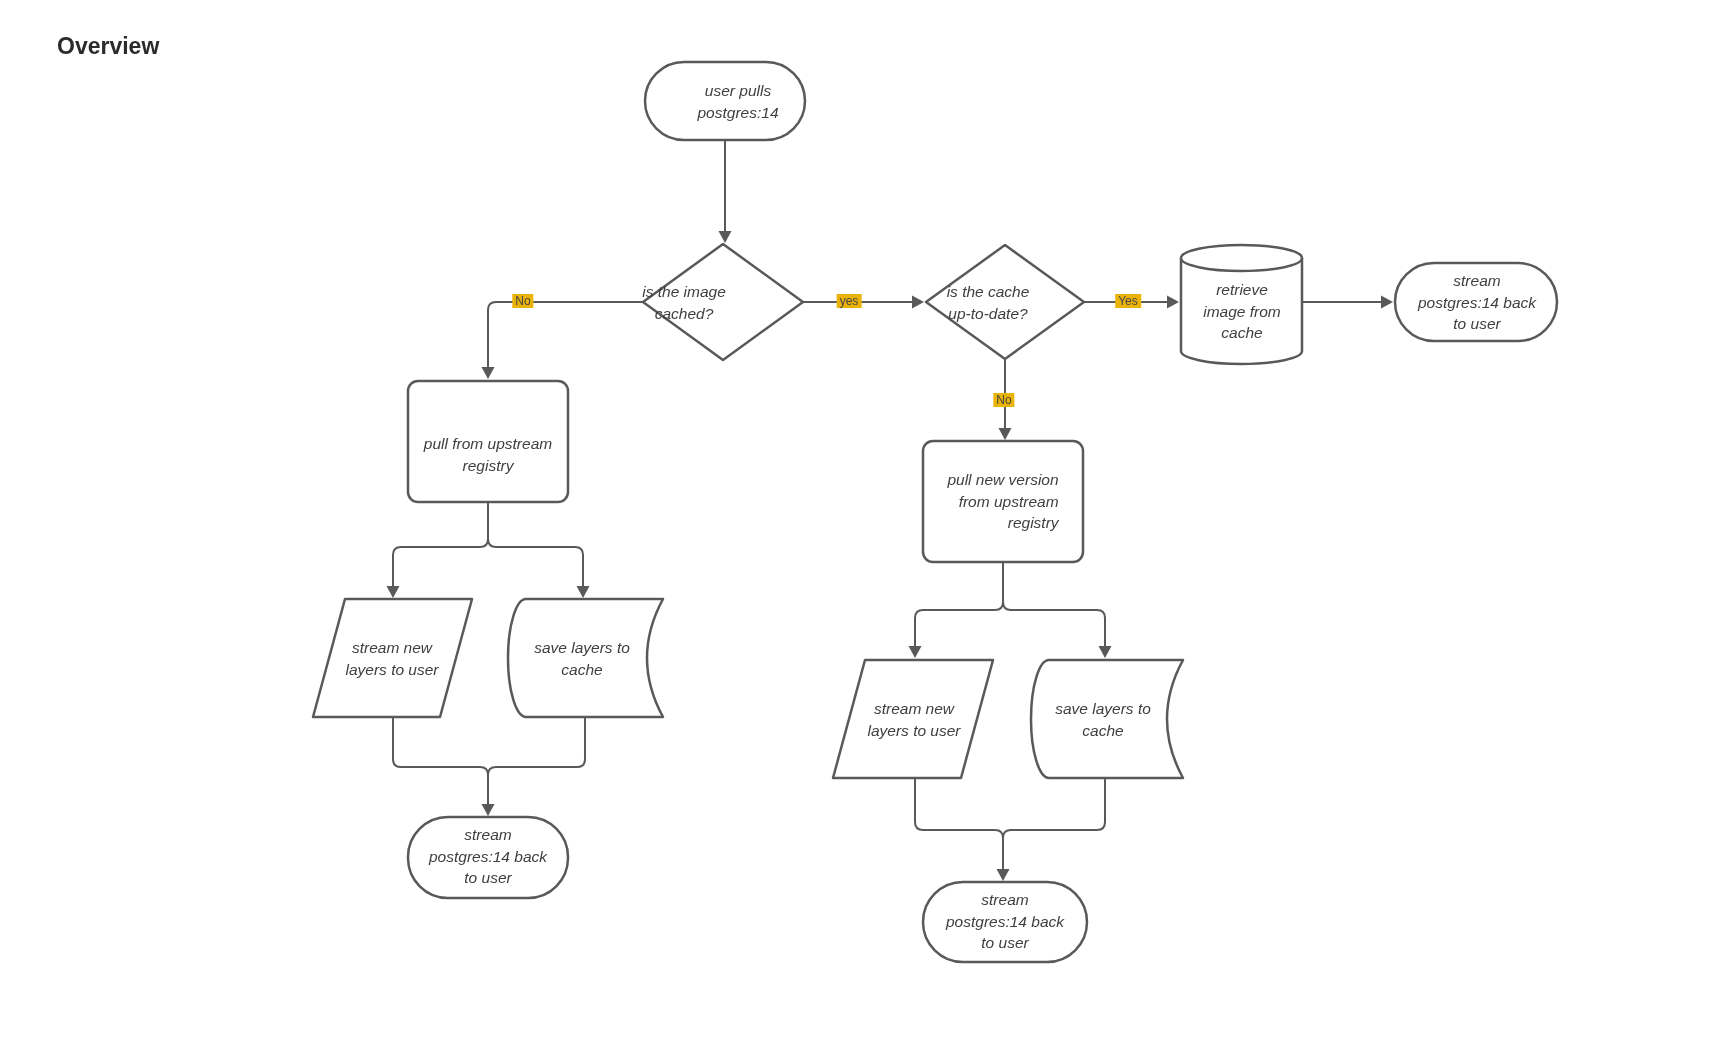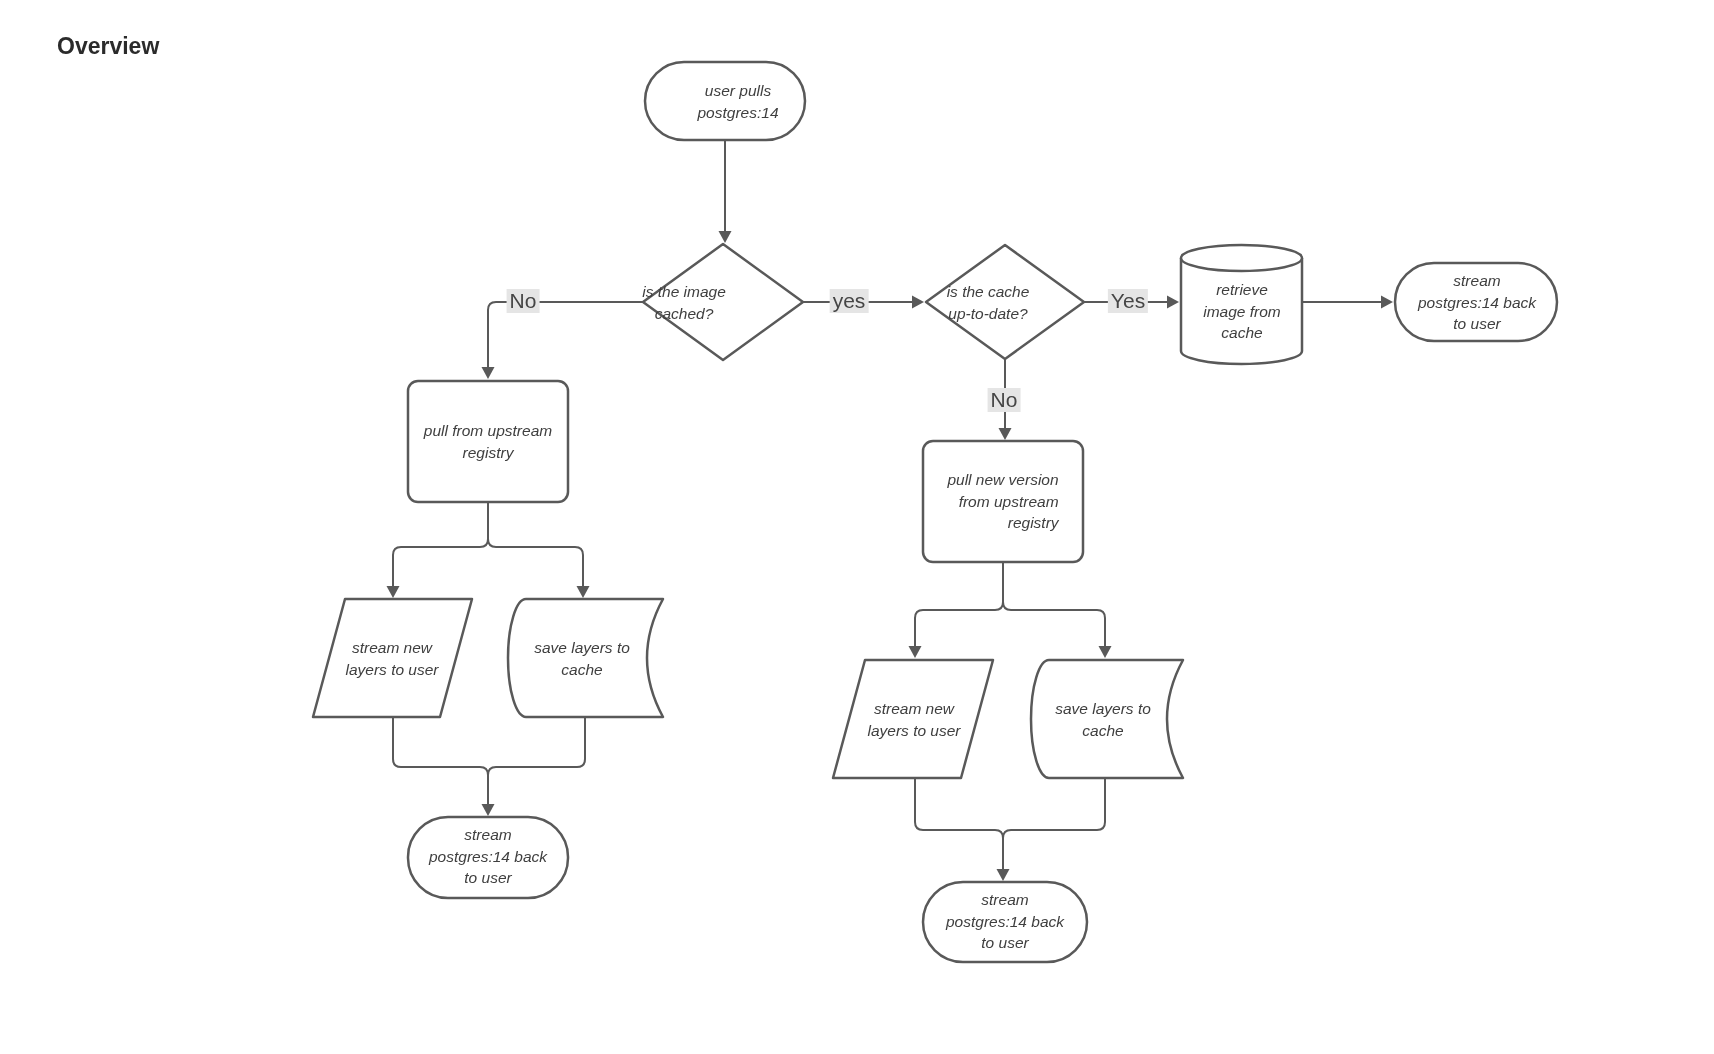--- a/index.html
+++ b/index.html
@@ -6,22 +6,22 @@
   .canvas{position:relative;width:1714px;height:978px;background:#ffffff;overflow:hidden;
           font-family:"Liberation Sans",sans-serif;}
   .page-title{position:absolute;left:57px;top:33px;font-size:23px;font-weight:bold;color:#2b2b2b;}
   .diagram-svg{position:absolute;left:0;top:0;}
   .shape{fill:#ffffff;stroke:#595959;stroke-width:2.5;stroke-linejoin:round;}
   .edge{fill:none;stroke:#595959;stroke-width:2;stroke-linejoin:round;stroke-linecap:butt;}
   .arrow{fill:#595959;stroke:none;}
   .node-label{position:absolute;transform:translate(-50%,-50%);text-align:center;
               font-style:italic;font-size:15.5px;line-height:21.5px;color:#3f3f3f;
               white-space:pre-line;pointer-events:none;}
-  .edge-label{position:absolute;transform:translate(-50%,-50%);background:#e5e5e5;
-              padding:0 3px;font-size:21px;color:#454545;white-space:nowrap;}
+  .edge-label{position:absolute;transform:translate(-50%,-50%);background:#eab308;
+              padding:0 3px;font-size:12px;color:#454545;white-space:nowrap;}
 </style>
 </head>
 <body>
 
 <div class="canvas">
 
   <div class="page-title">Overview</div>
 
   <svg class="diagram-svg" width="1714" height="1054" viewBox="0 0 1714 1054">
 
@@ -72,21 +72,21 @@
       <polygon class="shape" points="865,660 993,660 961,778 833,778"></polygon>
       <path class="shape" d="M 1049 660 L 1183 660 Q 1151 719 1183 778 L 1049 778 A 18 59 0 0 1 1049 660 Z"></path>
       <rect class="shape" x="923" y="882" width="164" height="80" rx="40"></rect>
     </g>
   </svg>
 
   <div class="node-label" style="left:725px;top:101px;margin-left:13px;">user pulls
 postgres:14</div>
   <div class="node-label" style="left:684px;top:302px;">is the image
 cached?</div>
-  <div class="node-label" style="left:488px;top:441px;">pull from upstream
+  <div class="node-label" style="left:488px;top:454px;">pull from upstream
 registry</div>
   <div class="node-label" style="left:392px;top:658px;">stream new
 layers to user</div>
   <div class="node-label" style="left:582px;top:658px;">save layers to
 cache</div>
   <div class="node-label" style="left:488px;top:856px;">stream
 postgres:14 back
 to user</div>
   <div class="node-label" style="left:988px;top:302px;">is the cache
 up-to-date?</div>

